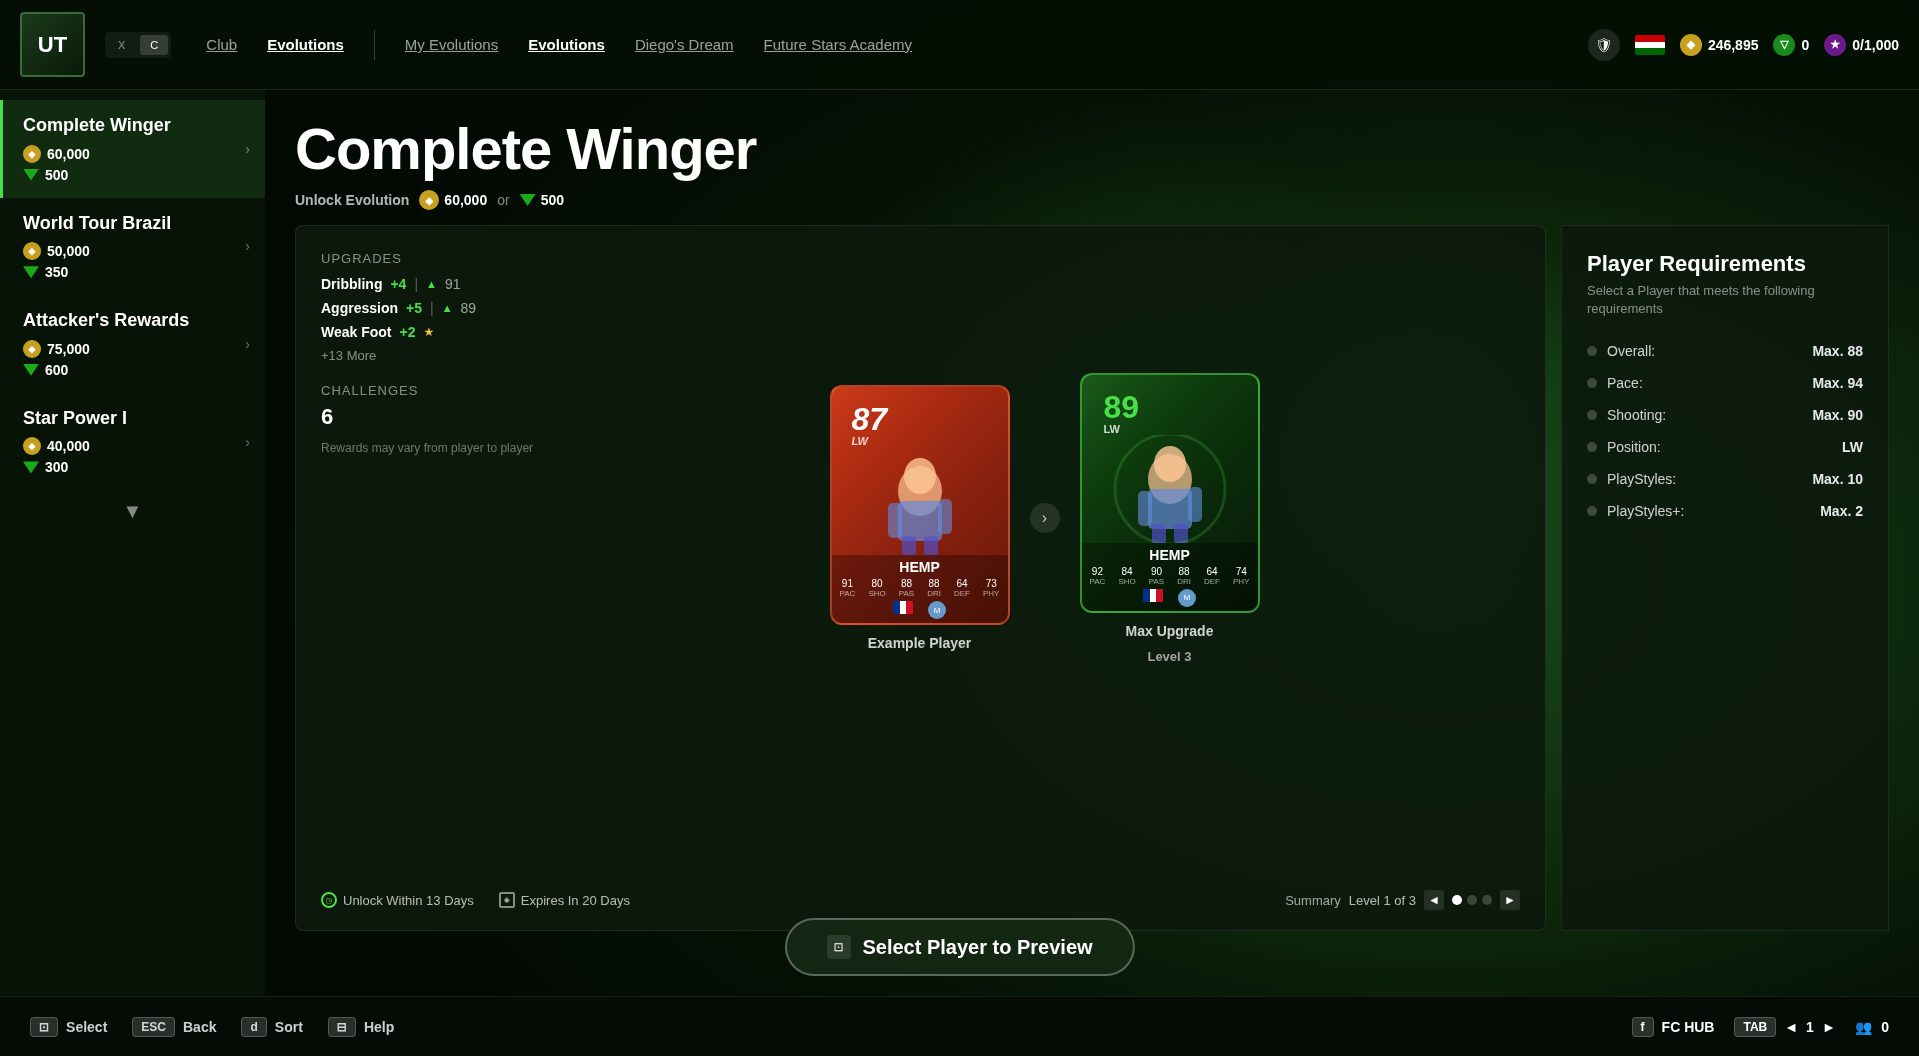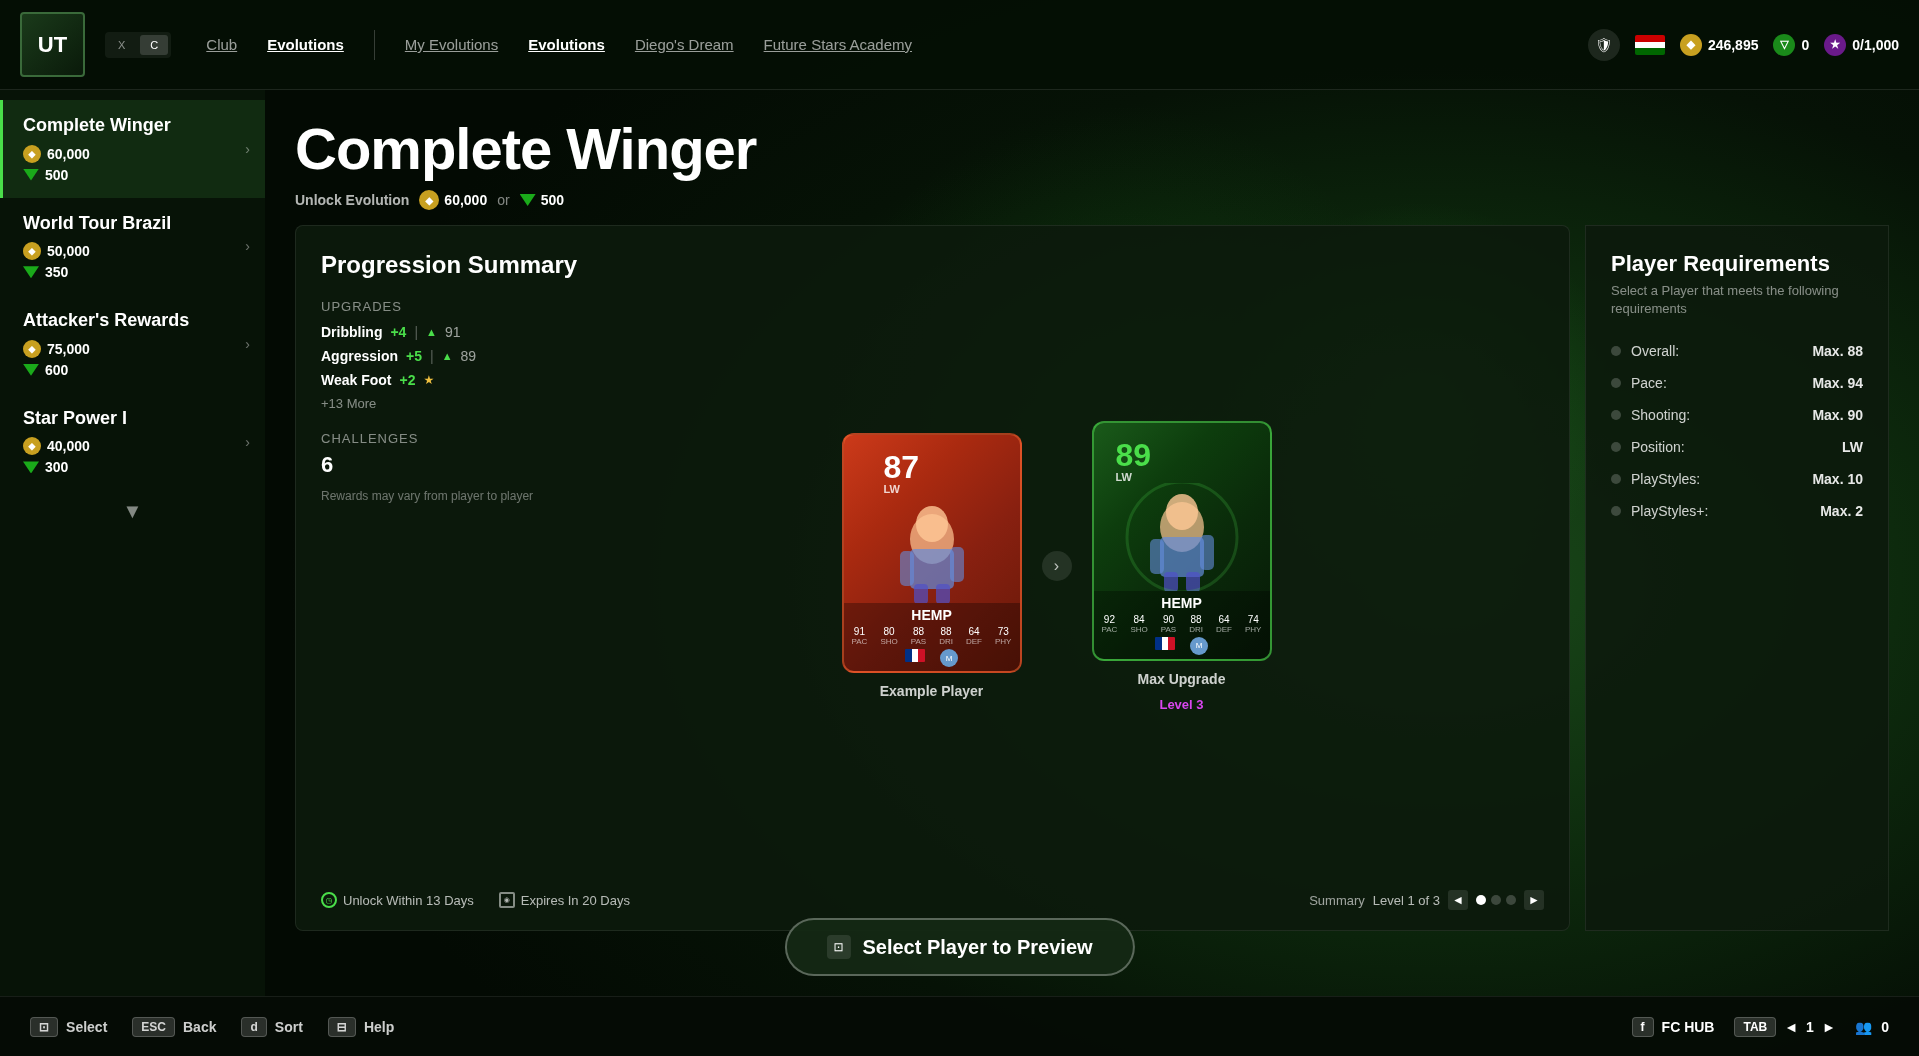--- a/index.html
+++ b/index.html
@@ -354,21 +354,21 @@
       font-size: 8px;
     }
 
     .card-label {
       font-size: 14px;
       font-weight: 600;
       color: rgba(255,255,255,0.8);
       text-align: center;
     }
     .card-label-green {
-      color: #d946ef;
+      color: #a3a3a3;
       font-weight: 700;
       font-size: 13px;
     }
 
     .arrow-btn {
       width: 30px; height: 30px;
       background: rgba(255,255,255,0.1);
       border-radius: 50%;
       display: flex; align-items: center; justify-content: center;
       font-size: 16px;
@@ -431,21 +431,21 @@
       border-radius: 3px;
       display: flex; align-items: center; justify-content: center;
       font-size: 12px;
     }
 
     
     .requirements-panel {
       background: rgba(12,25,12,0.9);
       border: 1px solid rgba(255,255,255,0.08);
       border-radius: 0;
-      width: 304px;
+      width: 328px;
       padding: 25px;
       flex-shrink: 0;
     }
     .req-title {
       font-size: 22px;
       font-weight: 800;
       margin-bottom: 5px;
     }
     .req-subtitle {
       font-size: 13px;
@@ -686,21 +686,20 @@
     <div class="unlock-cost">
       <div class="cost-icon-green-inv" style="width:16px;height:12px;background:#1aaa1a;clip-path:polygon(0% 0%, 100% 0%, 50% 100%);"></div>
       <span>500</span>
     </div>
   </div>
 
 
   <div class="content-panels">
 
     <div class="progression-panel">
-      <div class="panel-title">Progression Summary</div>
 
       <div style="display:flex; gap:28px; height:calc(100% - 120px);">
 
         <div style="flex:0 0 220px;">
           <div class="upgrades-label">Upgrades</div>
 
           <div class="upgrade-row">
             <span class="upgrade-stat">Dribbling</span>
             <span class="upgrade-bonus">+4</span>
             <span class="upgrade-sep">|</span>
@@ -729,21 +728,21 @@
             <div class="challenges-count">6</div>
           </div>
 
           <div class="rewards-note">Rewards may vary from player to player</div>
         </div>
 
         <div style="flex:1; display:flex; align-items:center; justify-content:center; gap:20px;">
 
           <div class="player-card-wrapper">
             <div class="player-card card-before">
-              <div style="display:flex; align-items:flex-end; padding:8px 28px 0;">
+              <div style="display:flex; align-items:flex-end; padding:8px 8px 0;font-style:italic;">
                 <div>
                   <div class="card-rating">87</div>
                   <div class="card-pos">LW</div>
                 </div>
               </div>
               <div style="flex:1; display:flex; align-items:center; justify-content:center; overflow:hidden;">
                 <svg width="120" height="120" viewBox="0 0 120 120">
                   <ellipse cx="60" cy="50" rx="22" ry="25" fill="rgba(255,200,150,0.7)"></ellipse>
                   <ellipse cx="60" cy="35" rx="16" ry="18" fill="rgba(255,200,150,0.8)"></ellipse>
                   <rect x="38" y="60" width="44" height="40" rx="5" fill="rgba(100,140,220,0.7)"></rect>

